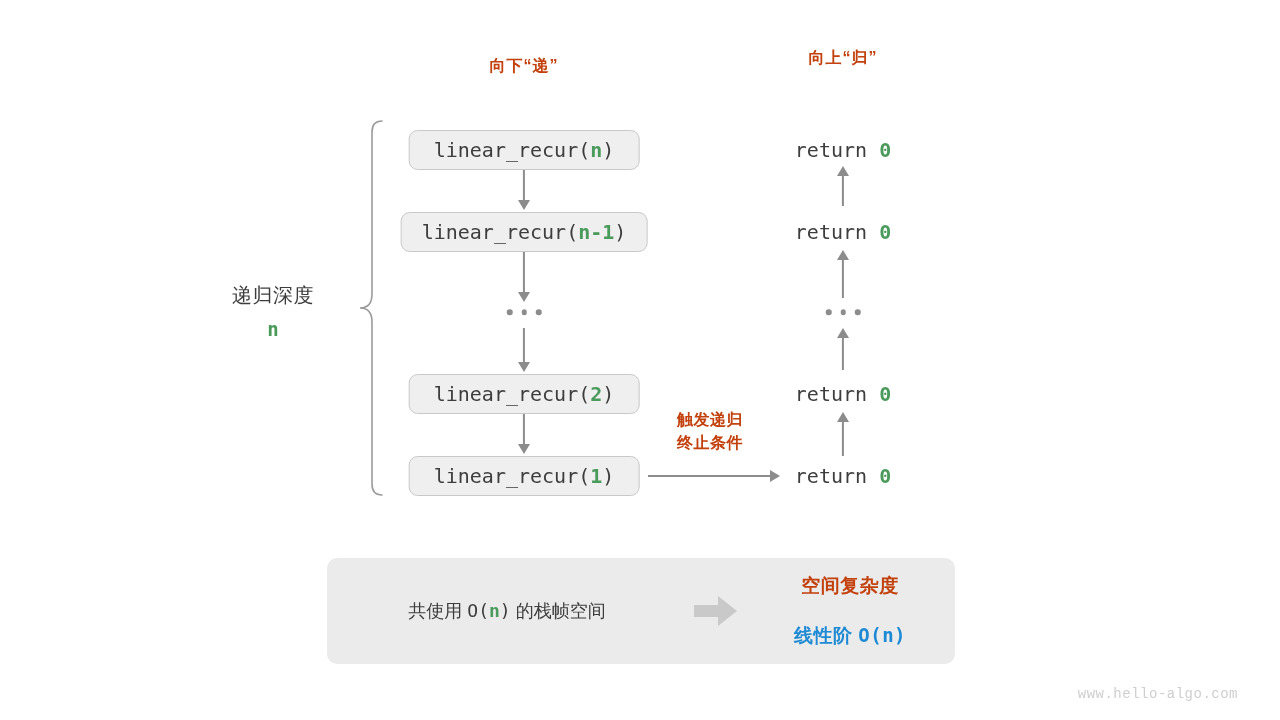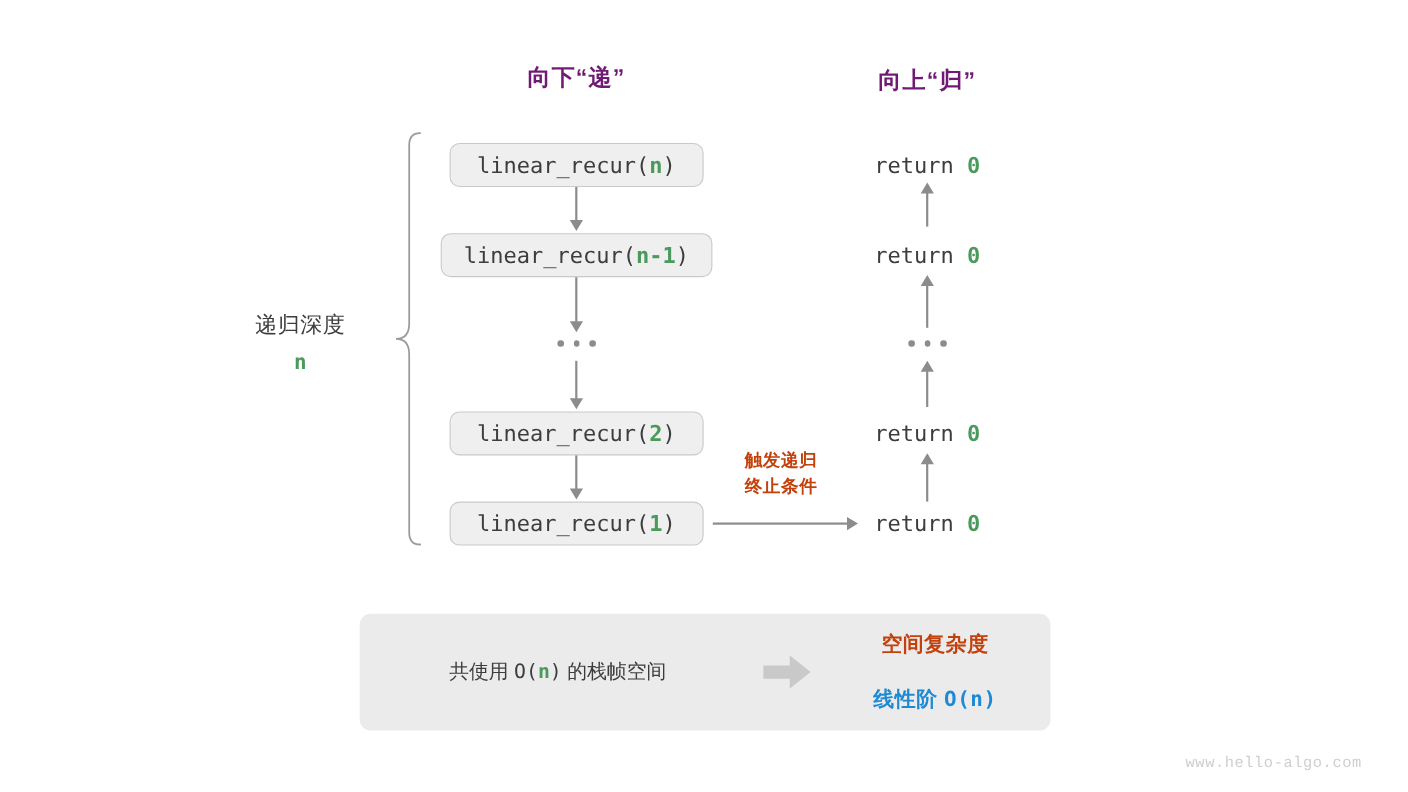--- a/index.html
+++ b/index.html
@@ -18,29 +18,29 @@
   .stage {
     position: absolute;
     left: 0; top: 0;
     width: 1280px;
     height: 720px;
   }
 
   
   .col-head {
     position: absolute;
-    font-size: 21px;
-    font-weight: bold;
-    color: #701a75;
+    font-size: 16px;
+    font-weight: bold;
+    color: #c2410c;
     letter-spacing: 1px;
     white-space: nowrap;
     transform: translateX(-50%);
   }
   #head-down { left: 524px; top: 56px; }
-  #head-up   { left: 843px; top: 59px; }
+  #head-up   { left: 843px; top: 48px; }
 
   
   .call-box {
     position: absolute;
     box-sizing: border-box;
     height: 40px;
     background: #efefef;
     border: 1.4px solid #c9c9c9;
     border-radius: 9px;
     display: flex;

